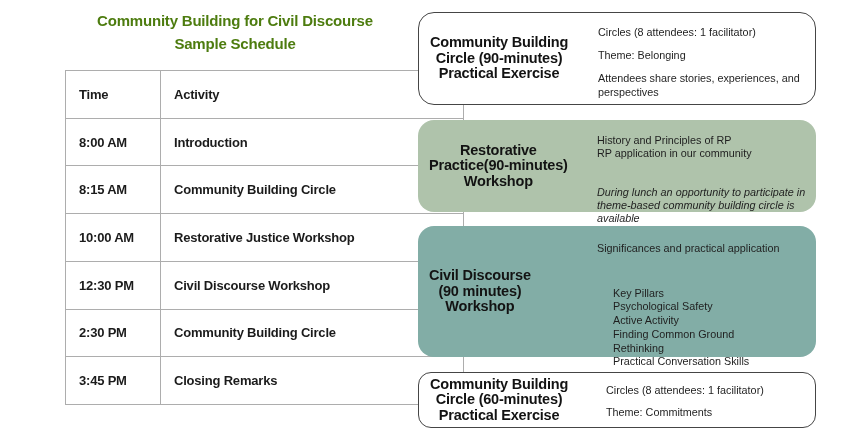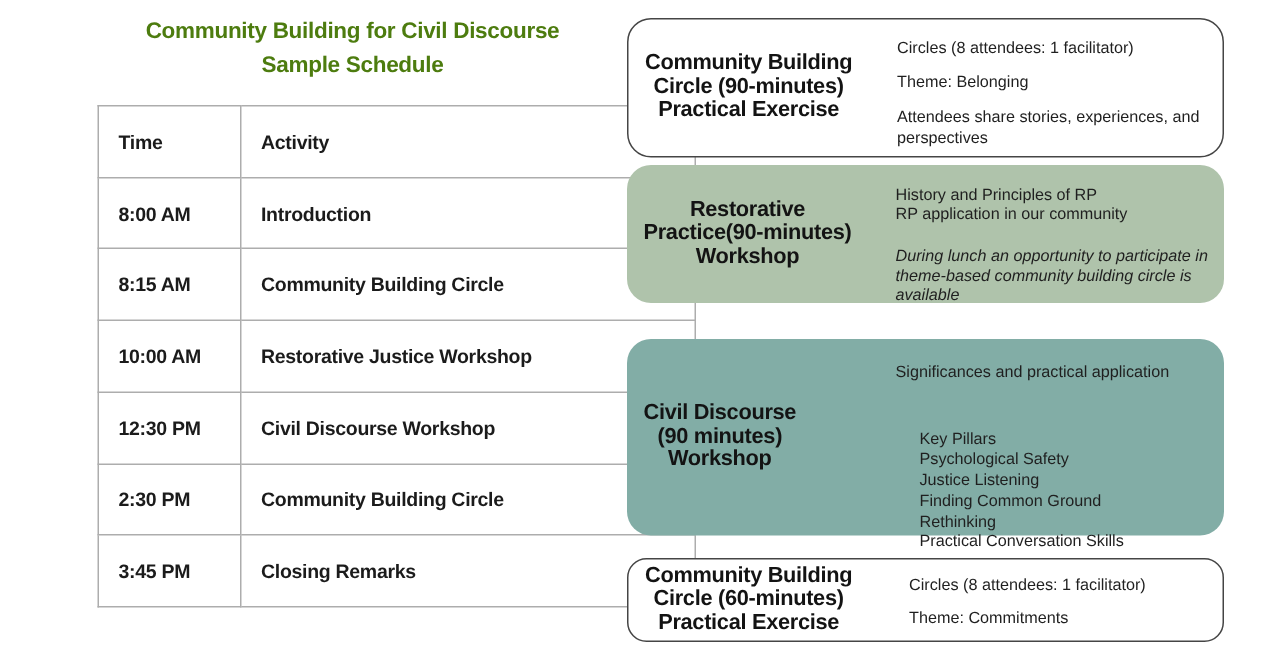--- a/index.html
+++ b/index.html
@@ -48,21 +48,21 @@
     position: absolute;
     left: 418px;
     width: 398px;
     border-radius: 16px;
   }
   .card.outlined { background: #ffffff; border: 1.6px solid #454545; }
   .card.sage { background: #afc3ab; }
   .card.teal { background: #82ada6; }
 
   .card-1 { top: 12px;  height: 93px;  }
-  .card-2 { top: 110px; height: 92px;  }
+  .card-2 { top: 120px; height: 92px;  }
   .card-3 { top: 226px; height: 131px; }
   .card-4 { top: 372px; height: 56px; border-radius: 13px; }
 
   .card-title {
     position: absolute;
     left: 11px; top: 0; bottom: 0;
     display: flex; flex-direction: column; justify-content: center;
     font-weight: bold;
     font-size: 14.5px;
     line-height: 1.08;
@@ -78,21 +78,21 @@
     color: #1f1f1f;
   }
   .card-1 .card-details { left: 179px; top: 13px; width: 228px; }
   .card-2 .card-details { left: 179px; top: 14px; width: 232px; }
   .card-3 .card-details { left: 179px; top: 16px; width: 232px; }
   .card-4 .card-details { left: 187px; top: 11px; width: 220px; }
 
   .card-1 .detail-para + .detail-para { margin-top: 10px; }
   .card-4 .detail-para + .detail-para { margin-top: 9px; }
   .card-2 .detail-para { line-height: 1.18; }
-  .italic-note { margin-top: 16px; font-style: italic; line-height: 1.18; }
+  .italic-note { margin-top: 27px; font-style: italic; line-height: 1.18; }
 
   .pillars-block { margin-top: 12px; margin-left: 16px; width: 152px; }
   .pillars-heading { text-align: left; line-height: 1.3; margin-top: 31px; }
   .pillars-list { list-style: none; line-height: 1.28; }
 </style>
 </head>
 <body>
 
 <div class="doc-title">
   <div>Community Building for Civil Discourse</div>
@@ -167,21 +167,21 @@
     <div>Civil Discourse</div>
     <div>(90 minutes)</div>
     <div>Workshop</div>
   </div>
   <div class="card-details">
     <p class="detail-para">Significances and practical application</p>
     <div class="pillars-block">
       <div class="pillars-heading">Key Pillars</div>
       <ul class="pillars-list">
         <li>Psychological Safety</li>
-        <li>Justice Listening</li>
+        <li>Active Activity</li>
         <li>Finding Common Ground</li>
         <li>Rethinking</li>
         <li>Practical Conversation Skills</li>
       </ul>
     </div>
   </div>
 </div>
 
 <div class="card card-4 outlined">
   <div class="card-title">

